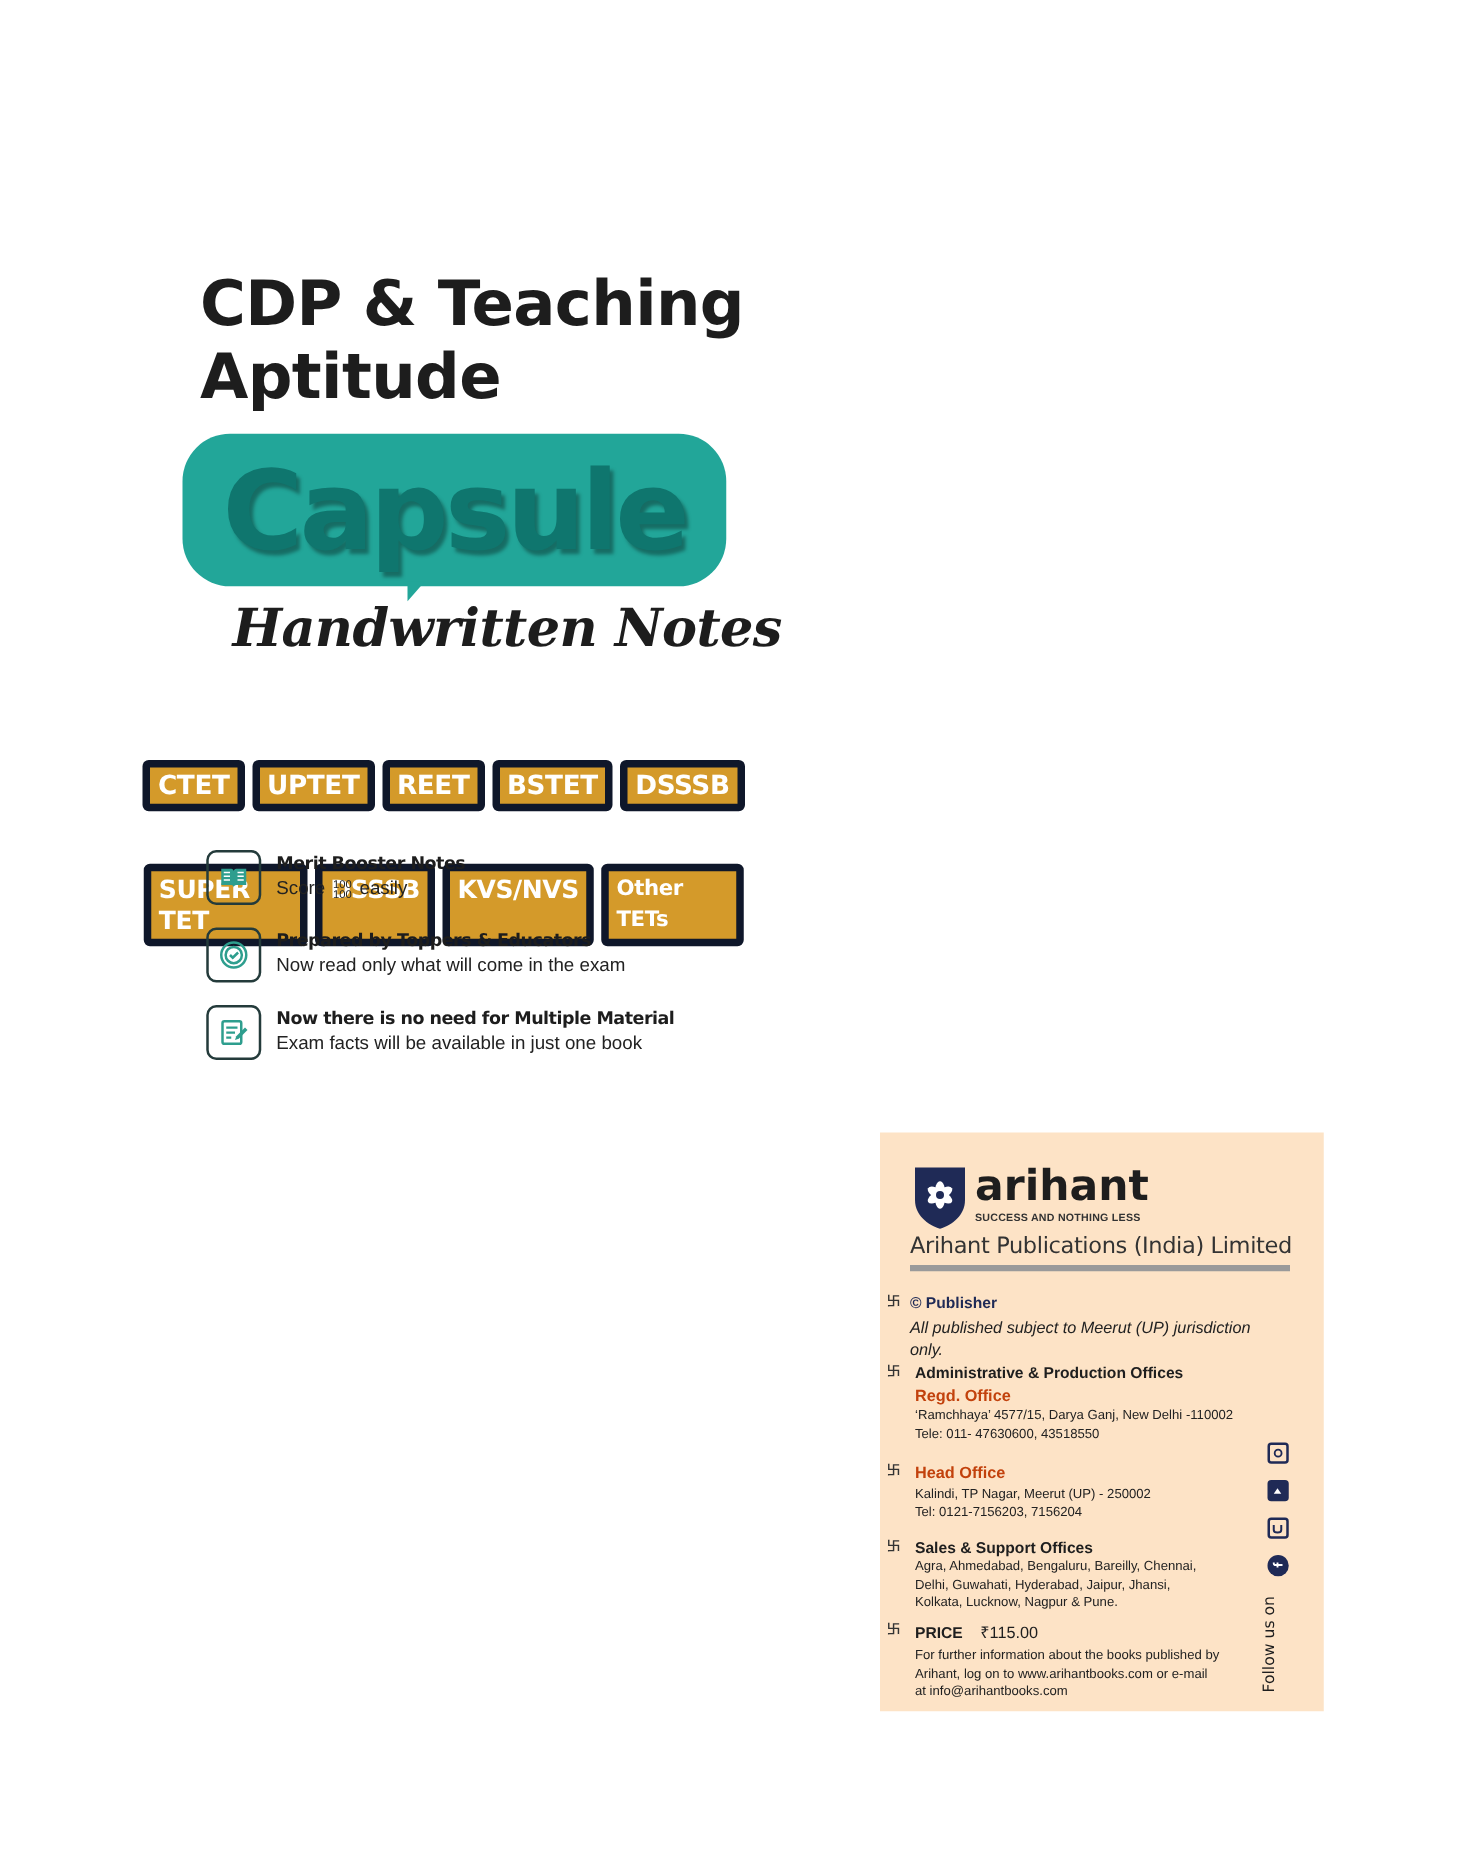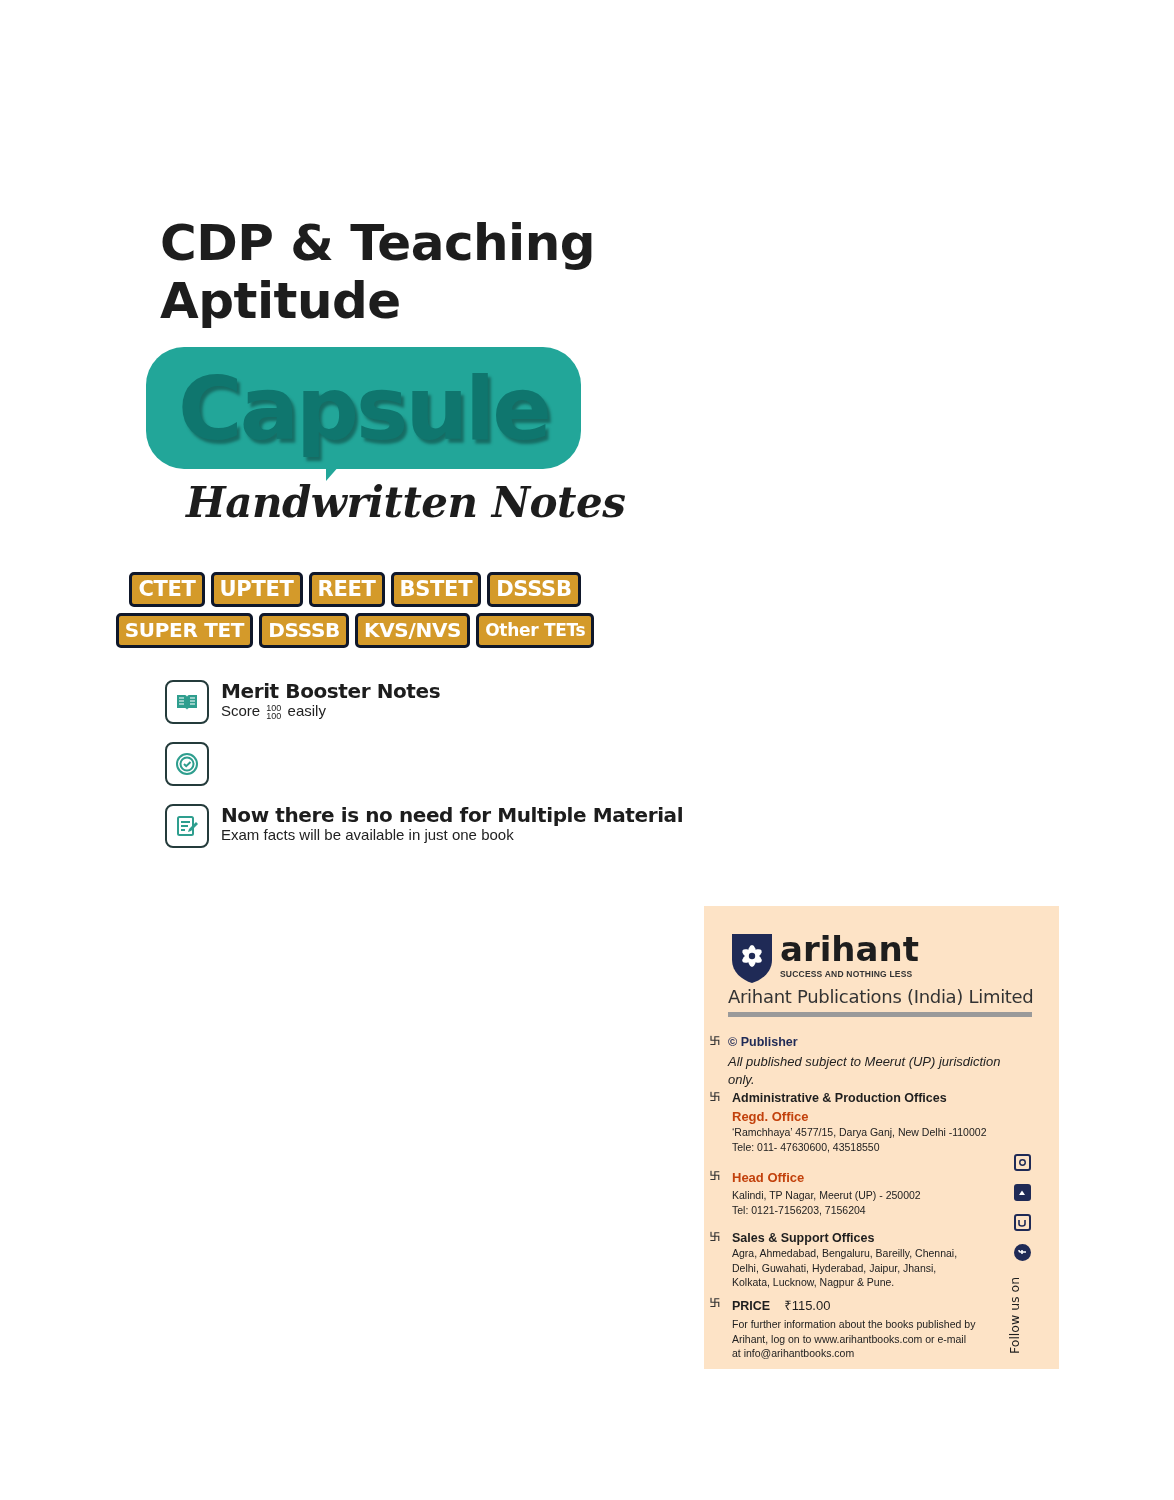--- a/index.html
+++ b/index.html
@@ -11,30 +11,30 @@
 
   .capsule-wrap { position: absolute; left: 146px; top: 347px; width: 435px; height: 135px; }
   .capsule-pill { position: absolute; left: 0; top: 0; width: 435px; height: 122px; background: #22a699; border-radius: 38px; }
   .capsule-tail { position: absolute; left: 180px; top: 118px; width: 0; height: 0; border-left: 0 solid transparent; border-right: 14px solid transparent; border-top: 16px solid #22a699; }
   .capsule-text { position: absolute; left: 0; top: 0; width: 435px; height: 122px; display: flex; align-items: center; justify-content: center; font-family: "DejaVu Sans", sans-serif; font-weight: 900; font-size: 88px; color: #0f766e; letter-spacing: -3px; text-shadow: 3px 4px 3px rgba(0,0,0,0.35); }
 
   .handwritten { position: absolute; left: 186px; top: 478px; font-family: "DejaVu Serif", serif; font-style: italic; font-weight: bold; font-size: 42px; color: #1d1d1d; letter-spacing: -0.5px; }
 
   .tags { position: absolute; left: 115px; top: 572px; width: 480px; }
   .tag-row { display: flex; justify-content: center; gap: 6px; margin-bottom: 6px; }
-  .tag { background: #d49a2a; color: #ffffff; font-family: "DejaVu Sans", sans-serif; font-weight: bold; font-size: 21px; padding: 2px 6px; border-radius: 5px; border: 3px solid #0f172a; line-height: 25px; letter-spacing: -0.3px; }
+  .tag { background: #d49a2a; color: #ffffff; font-family: "DejaVu Sans", sans-serif; font-weight: bold; font-size: 21px; padding: 2px 6px; border-radius: 5px; border: 6px solid #0f172a; line-height: 25px; letter-spacing: -0.3px; margin-top: 36px; }
   .tag-row.row2 .tag { font-size: 20px; }
   .tag-row.row2 .tag.sm { font-size: 17px; }
 
   .features { position: absolute; left: 165px; top: 678px; }
   .feature { display: flex; align-items: flex-start; height: 62px; }
   .f-icon { width: 44px; height: 44px; border: 2.5px solid #243b3b; border-radius: 8px; display: flex; align-items: center; justify-content: center; margin-top: 2px; margin-right: 12px; flex: none; }
   .f-icon svg { width: 24px; height: 24px; }
   .f-text { padding-top: 2px; }
-  .f-title { font-family: "DejaVu Sans", sans-serif; font-weight: bold; font-size: 20px; color: #1d1d1d; line-height: 22px; letter-spacing: -0.4px; }
+  .f-title { font-family: "DejaVu Sans", sans-serif; font-weight: bold; font-size: 14px; color: #1d1d1d; line-height: 22px; letter-spacing: -0.4px; }
   .f-sub { font-family: "Liberation Sans", sans-serif; font-size: 15px; color: #222; line-height: 18px; }
   .frac { display: inline-block; vertical-align: middle; font-size: 9px; line-height: 8px; text-align: center; margin: 0 2px; }
   .frac span { display: block; }
 
   .pub-box { position: absolute; left: 704px; top: 906px; width: 355px; height: 463px; background: #fde3c6; padding-left: 28px; }
   .logo-row { position: absolute; left: 26px; top: 26px; display: flex; align-items: flex-start; }
   .shield { width: 44px; height: 52px; }
   .brand { margin-left: 6px; }
   .brand-name { font-family: "DejaVu Sans", sans-serif; font-weight: 900; font-size: 34px; line-height: 34px; color: #1e1e1e; letter-spacing: 0px; }
   .brand-tag { font-family: "Liberation Sans", sans-serif; font-size: 8.5px; font-weight: bold; color: #333; margin-top: 3px; letter-spacing: 0.2px; }
@@ -108,20 +108,24 @@
       </div>
     </div>
   </div>
   <div class="feature">
     <div class="f-icon">
       <svg viewBox="0 0 24 24">
           <circle cx="12" cy="12" r="10" fill="none" stroke="#2e9e8e" stroke-width="2"></circle>
           <circle cx="12" cy="12" r="6.5" fill="none" stroke="#2e9e8e" stroke-width="2"></circle>
           <path d="M9 12l2.2 2.2L15.5 10" fill="none" stroke="#2e9e8e" stroke-width="2"></path>
         </svg>
+    </div>
+    <div class="f-text">
+      <div class="f-title">Prepared by Toppers &amp; Educators</div>
+      <div class="f-sub">Now read only what will come in the exam</div>
     </div>
   </div>
   <div class="feature">
     <div class="f-icon">
       <svg viewBox="0 0 24 24">
           <rect x="3" y="3" width="15" height="18" rx="1.5" fill="none" stroke="#2e9e8e" stroke-width="2"></rect>
           <path d="M6 8h9M6 12h7M6 16h4" stroke="#2e9e8e" stroke-width="1.8"></path>
           <path d="M13 18l1-3 7-7 2 2-7 7z" fill="#2e9e8e"></path>
         </svg>
     </div>

